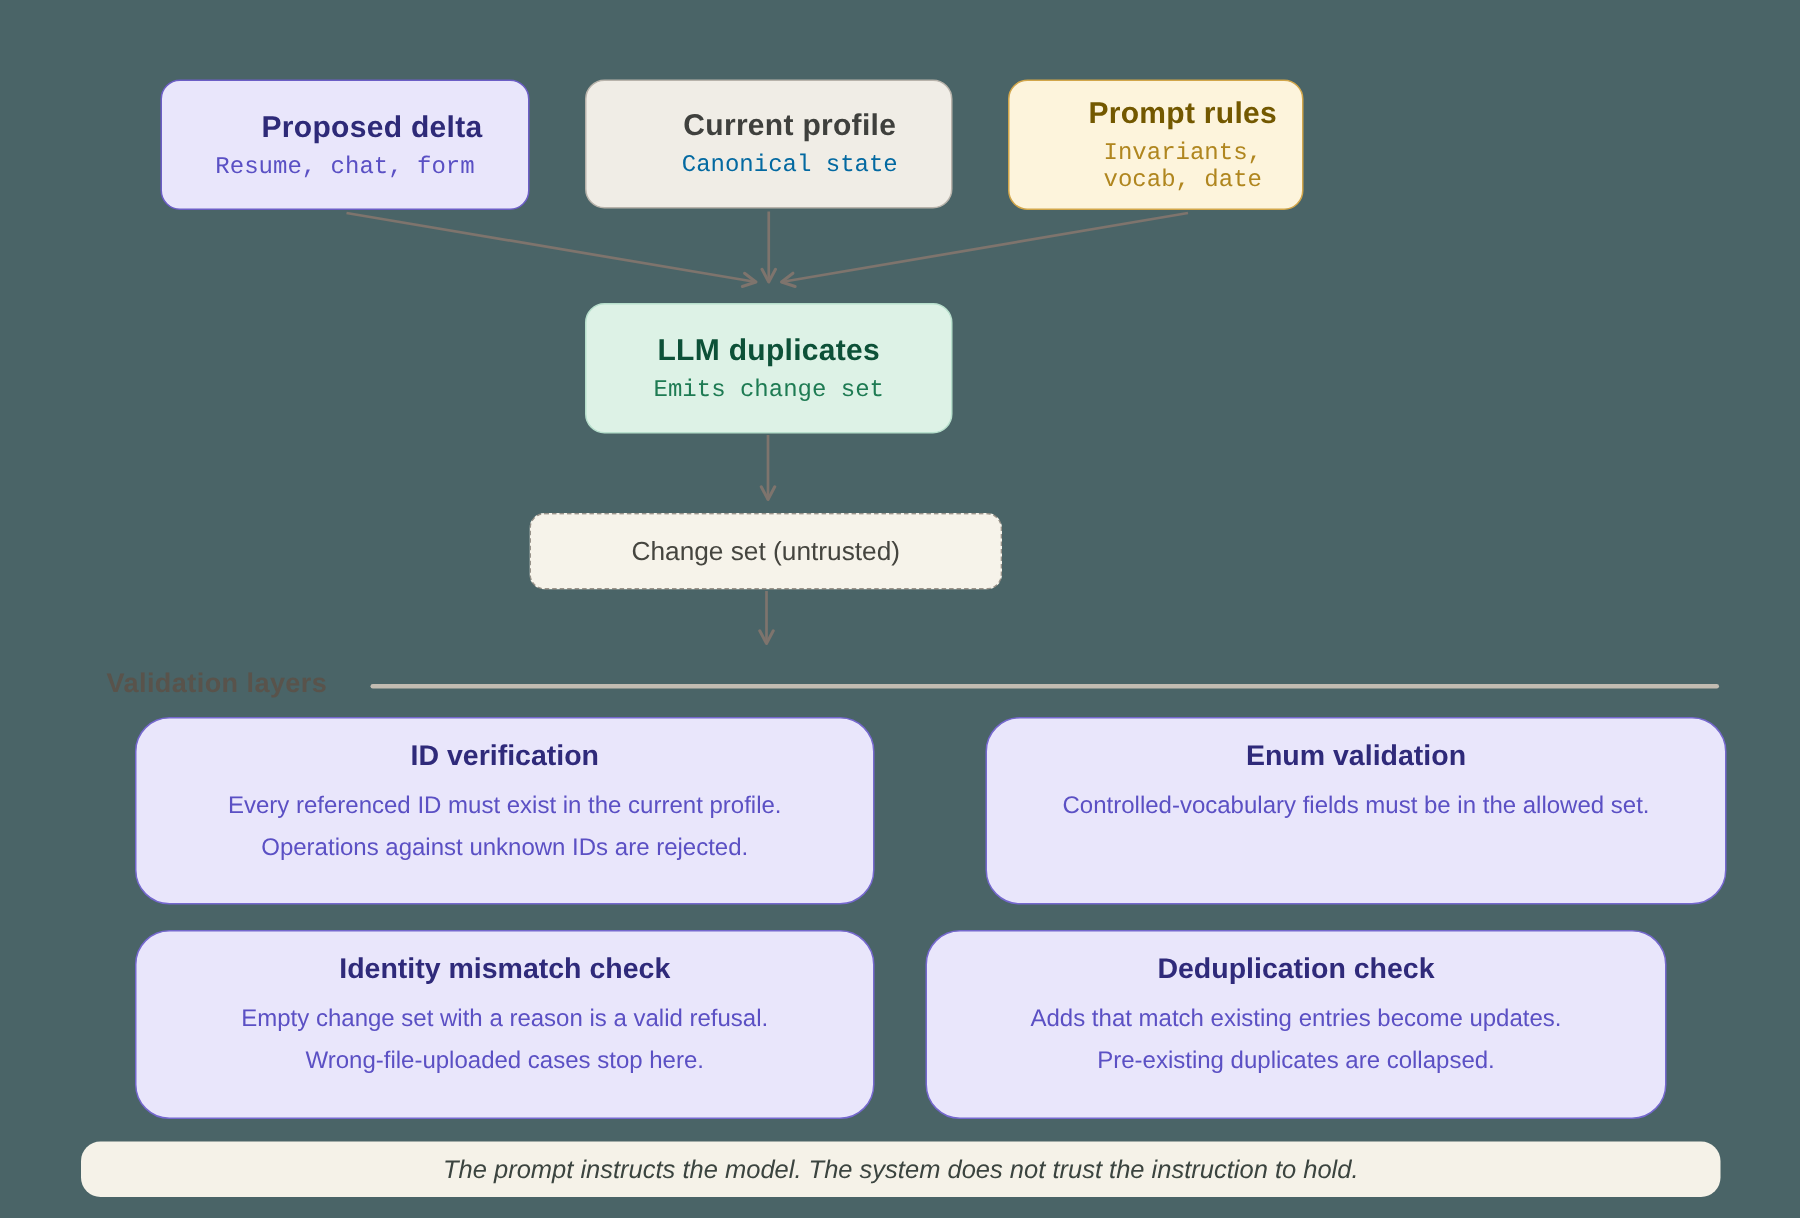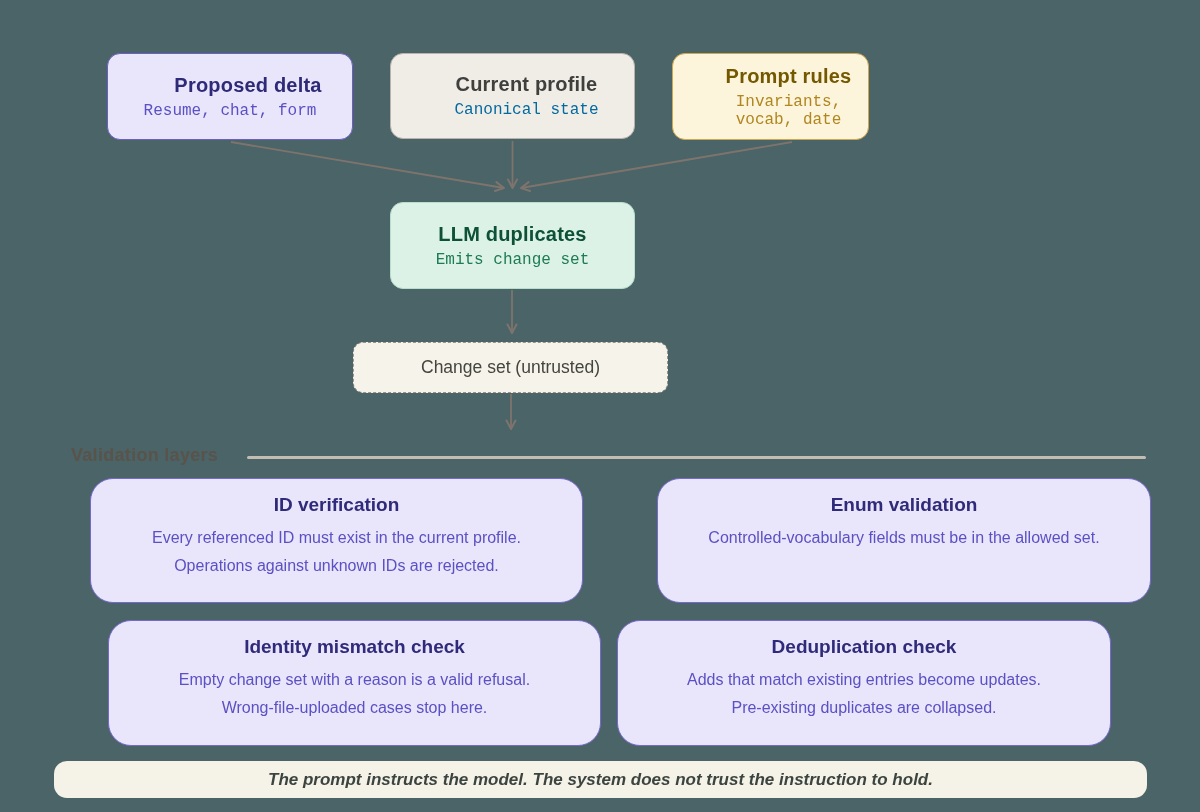--- a/index.html
+++ b/index.html
@@ -71,29 +71,29 @@
     padding-top:15px;text-align:center;
   }
   .vcard-title{font-size:19px;font-weight:700;color:#2f2a7a;}
   .vcard-body{margin-top:8px;}
   .vcard-line{
     font-size:16px;line-height:28px;color:#5b50c4;
     white-space:nowrap;width:100%;text-align:center;
   }
   #card-id    {left:90px; top:478px;width:493px;height:125px;}
   #card-enum  {left:617px;top:478px;width:494px;height:125px;margin-left:40px;}
-  #card-ident {left:90px; top:620px;width:493px;height:126px;margin-left:18px;}
+  #card-ident {left:90px; top:620px;width:493px;height:126px;}
   #card-dedup {left:617px;top:620px;width:494px;height:126px;}
 
   
   #footer-note{
     position:absolute;left:54px;top:761px;width:1093px;height:37px;
     background:#f5f2e8;border-radius:13px;
     display:flex;align-items:center;justify-content:center;
-    font-size:17px;font-style:italic;font-weight:700;color:#3b443f;
+    font-size:17px;font-style:italic;font-weight:400;color:#3b443f;
     box-sizing:border-box;
   }
 
   
   #arrow-layer{position:absolute;left:0;top:0;width:1200px;height:812px;pointer-events:none;}
 </style>
 </head>
 <body>
 
 <div id="canvas">

